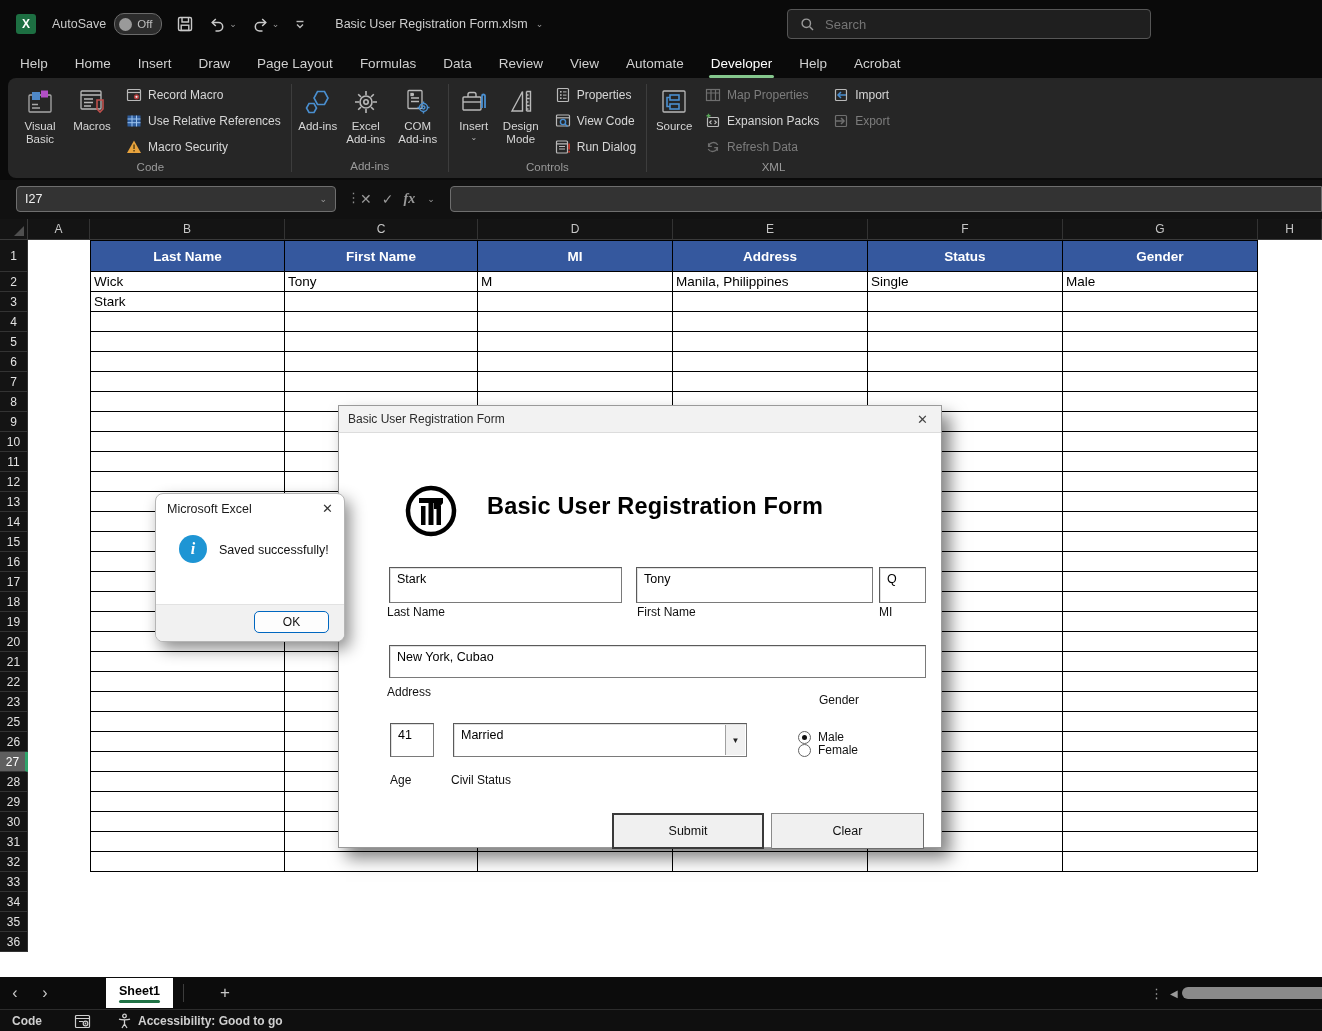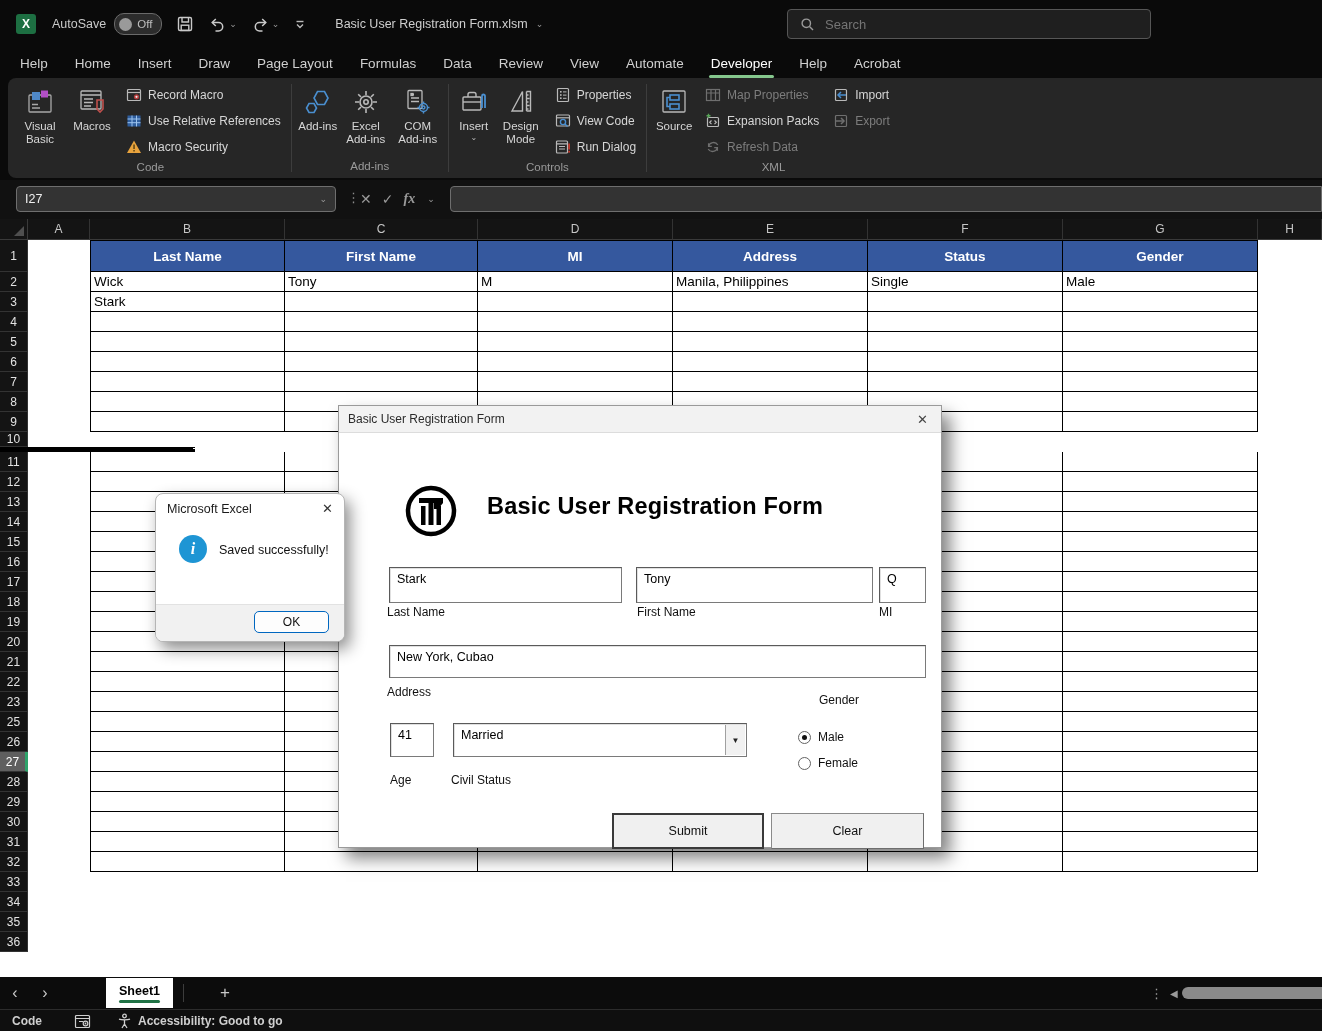--- a/index.html
+++ b/index.html
@@ -590,21 +590,21 @@
           <div class="rowhdr">9</div>
           <div class="cell" style="width: 62px;"></div>
           <div class="cell tcell first-col" style="width: 195px;"></div>
           <div class="cell tcell" style="width: 193px;"></div>
           <div class="cell tcell" style="width: 195px;"></div>
           <div class="cell tcell" style="width: 195px;"></div>
           <div class="cell tcell" style="width: 195px;"></div>
           <div class="cell tcell" style="width: 195px;"></div>
           <div class="cell" style="width: 64px;"></div>
         </div>
-        <div class="grow" style="height: 20px; flex-direction: column;">
+        <div class="grow" style="height: 20px;">
           <div class="rowhdr">10</div>
           <div class="cell" style="width: 62px;"></div>
           <div class="cell tcell first-col" style="width: 195px;"></div>
           <div class="cell tcell" style="width: 193px;"></div>
           <div class="cell tcell" style="width: 195px;"></div>
           <div class="cell tcell" style="width: 195px;"></div>
           <div class="cell tcell" style="width: 195px;"></div>
           <div class="cell tcell" style="width: 195px;"></div>
           <div class="cell" style="width: 64px;"></div>
         </div>
@@ -915,21 +915,21 @@
       <span class="vlabel" style="left:48px;top:252px;">Address</span>
       <span class="vlabel" style="left:480px;top:260px;">Gender</span>
 
       <div class="vtext" style="left:51px;top:290px;width:44px;height:34px;">41</div>
       <div class="vtext" style="left:114px;top:290px;width:294px;height:34px;"><span>Married</span><span class="vcombo-btn">▼</span></div>
 
       <div class="radio-row" style="left:459px;top:297px;">
         <span class="radio sel" id="radio0"></span>
         <span>Male</span>
       </div>
-      <div class="radio-row" style="left:459px;top:323px;">
+      <div class="radio-row" style="left:459px;top:310px;">
         <span class="radio" id="radio1"></span>
         <span>Female</span>
       </div>
 
       <span class="vlabel" style="left:51px;top:340px;">Age</span>
       <span class="vlabel" style="left:112px;top:340px;">Civil Status</span>
 
       <div class="vbtn" style="left:432px;top:380px;width:153px;">Clear</div>
       <div class="vbtn default" style="left:273px;top:380px;width:152px;">Submit</div>
     </div>

